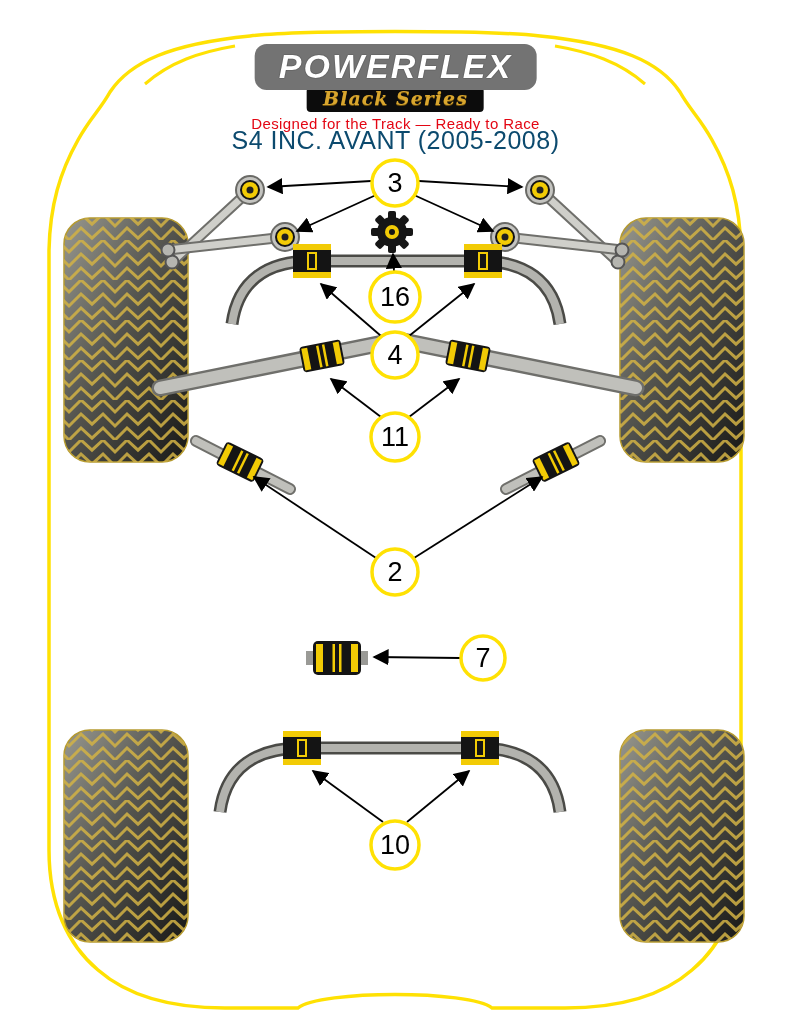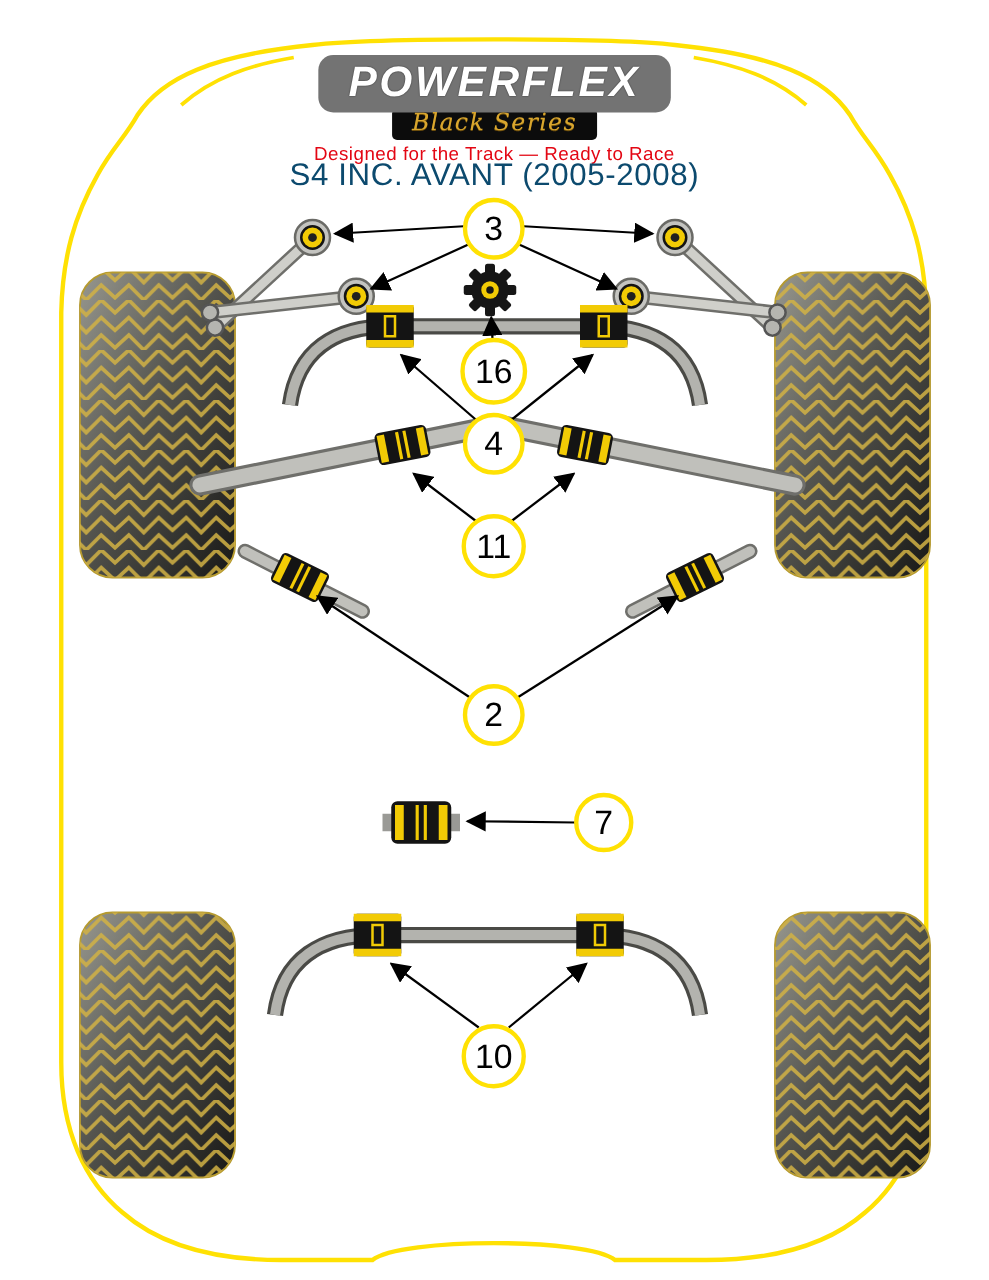--- a/index.html
+++ b/index.html
@@ -6,21 +6,21 @@
   .stage{position:relative;width:791px;height:1024px;background:#ffffff;overflow:hidden;
          font-family:"Liberation Sans",sans-serif;}
   .stage svg{position:absolute;left:0;top:0;}
   .logo-block{position:absolute;top:44px;left:50%;transform:translateX(-50%);
               text-align:center;z-index:5;}
   .logo-main{display:inline-block;background:#737373;color:#ffffff;
              font-family:"Liberation Sans",sans-serif;font-weight:bold;font-style:italic;
              font-size:34px;letter-spacing:2px;line-height:1;padding:5px 24px 7px;
              border-radius:12px;text-shadow:0 0 1px #000;}
   .logo-series{display:block;margin:-3px auto 0;width:max-content;background:#0c0c0c;
-               color:#d9a62e;font-family:"DejaVu Serif",serif;font-weight:normal;
+               color:#d9a62e;font-family:"DejaVu Serif",serif;font-weight:bold;
                font-style:italic;font-size:19px;line-height:1.1;padding:1px 16px 3px;
                border-radius:4px;letter-spacing:1px;text-shadow:0 1px 0 #6e4f0c;text-align:right;}
   .logo-tagline{margin-top:3px;color:#e30613;font-size:15px;letter-spacing:.4px;}
   .diagram-title{position:absolute;top:126px;left:0;width:100%;text-align:center;
                  font-size:25px;letter-spacing:.5px;color:#0c4a6e;z-index:5;}
 </style>
 </head>
 <body>
 
 <div class="stage">

